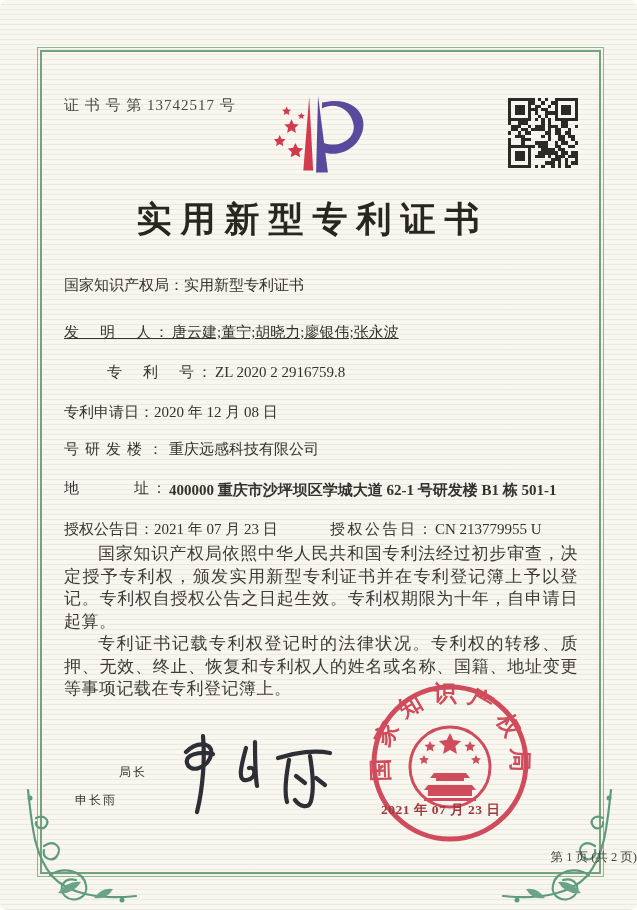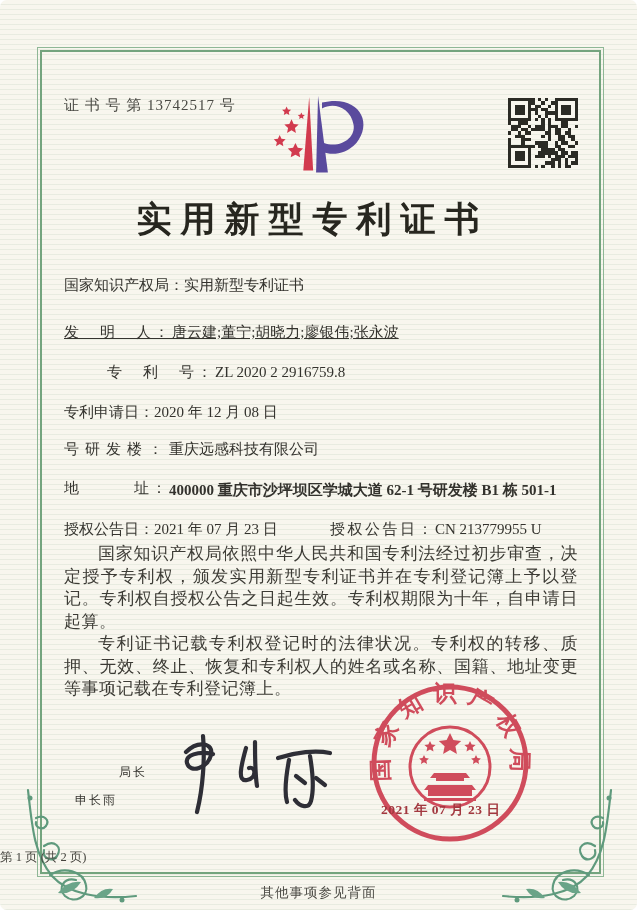--- a/index.html
+++ b/index.html
@@ -51,21 +51,21 @@
   .body-text p{margin:0;text-indent:2em;}
   .sig-role{position:absolute;left:75px;top:764px;font-size:12px;letter-spacing:2px;margin-left:44px;}
   .sig-name{position:absolute;left:75px;top:792px;font-size:12px;letter-spacing:2px;}
   .sig-script{position:absolute;left:158px;top:730px;width:185px;height:90px;}
   .seal{position:absolute;left:366px;top:679px;width:168px;height:168px;opacity:0.93;}
   .seal-date{
     position:absolute;left:381px;top:801px;width:150px;
     font-size:13.5px;font-weight:bold;color:#a2383f;letter-spacing:0.5px;
   }
   .page-info{
-    position:absolute;left:0;top:849px;width:637px;text-align:left;
+    position:absolute;left:0;top:849px;width:637px;text-align:right;
     font-size:12.5px;color:#45443e;
   }
   .back-note{
     position:absolute;left:0;top:884px;width:637px;text-align:center;
     font-size:13.5px;color:#4a4943;letter-spacing:1px;
   }
   .flourish{position:absolute;width:118px;height:118px;}
   .flourish.left{left:22px;top:788px;}
   .flourish.right{right:20px;top:788px;transform:scaleX(-1);}
 </style>
@@ -348,15 +348,14 @@
       <path d="M22,58 c10,-7 19,1 13,10 c-5,7 -15,2 -13,-6"></path>
       <path d="M14,30 c8,-4 14,2 10,8 c-4,5 -11,1 -10,-4"></path>
       <path d="M36,105 q10,-13 23,-11 q-8,13 -23,11 Z" fill="#6aa488" stroke="none"></path>
       <path d="M72,110 q8,-11 19,-9 q-6,11 -19,9 Z" fill="#6aa488" stroke="none"></path>
       <circle cx="8" cy="10" r="2.5" fill="#5f9a7d" stroke="none"></circle>
       <circle cx="100" cy="112" r="2.5" fill="#5f9a7d" stroke="none"></circle>
     </svg>
   </div>
 
   <div class="page-info">第 1 页 (共 2 页)</div>
-  <div class="back-note">其他事项参见背面</div>
 
 </div>
 
 </body></html>

